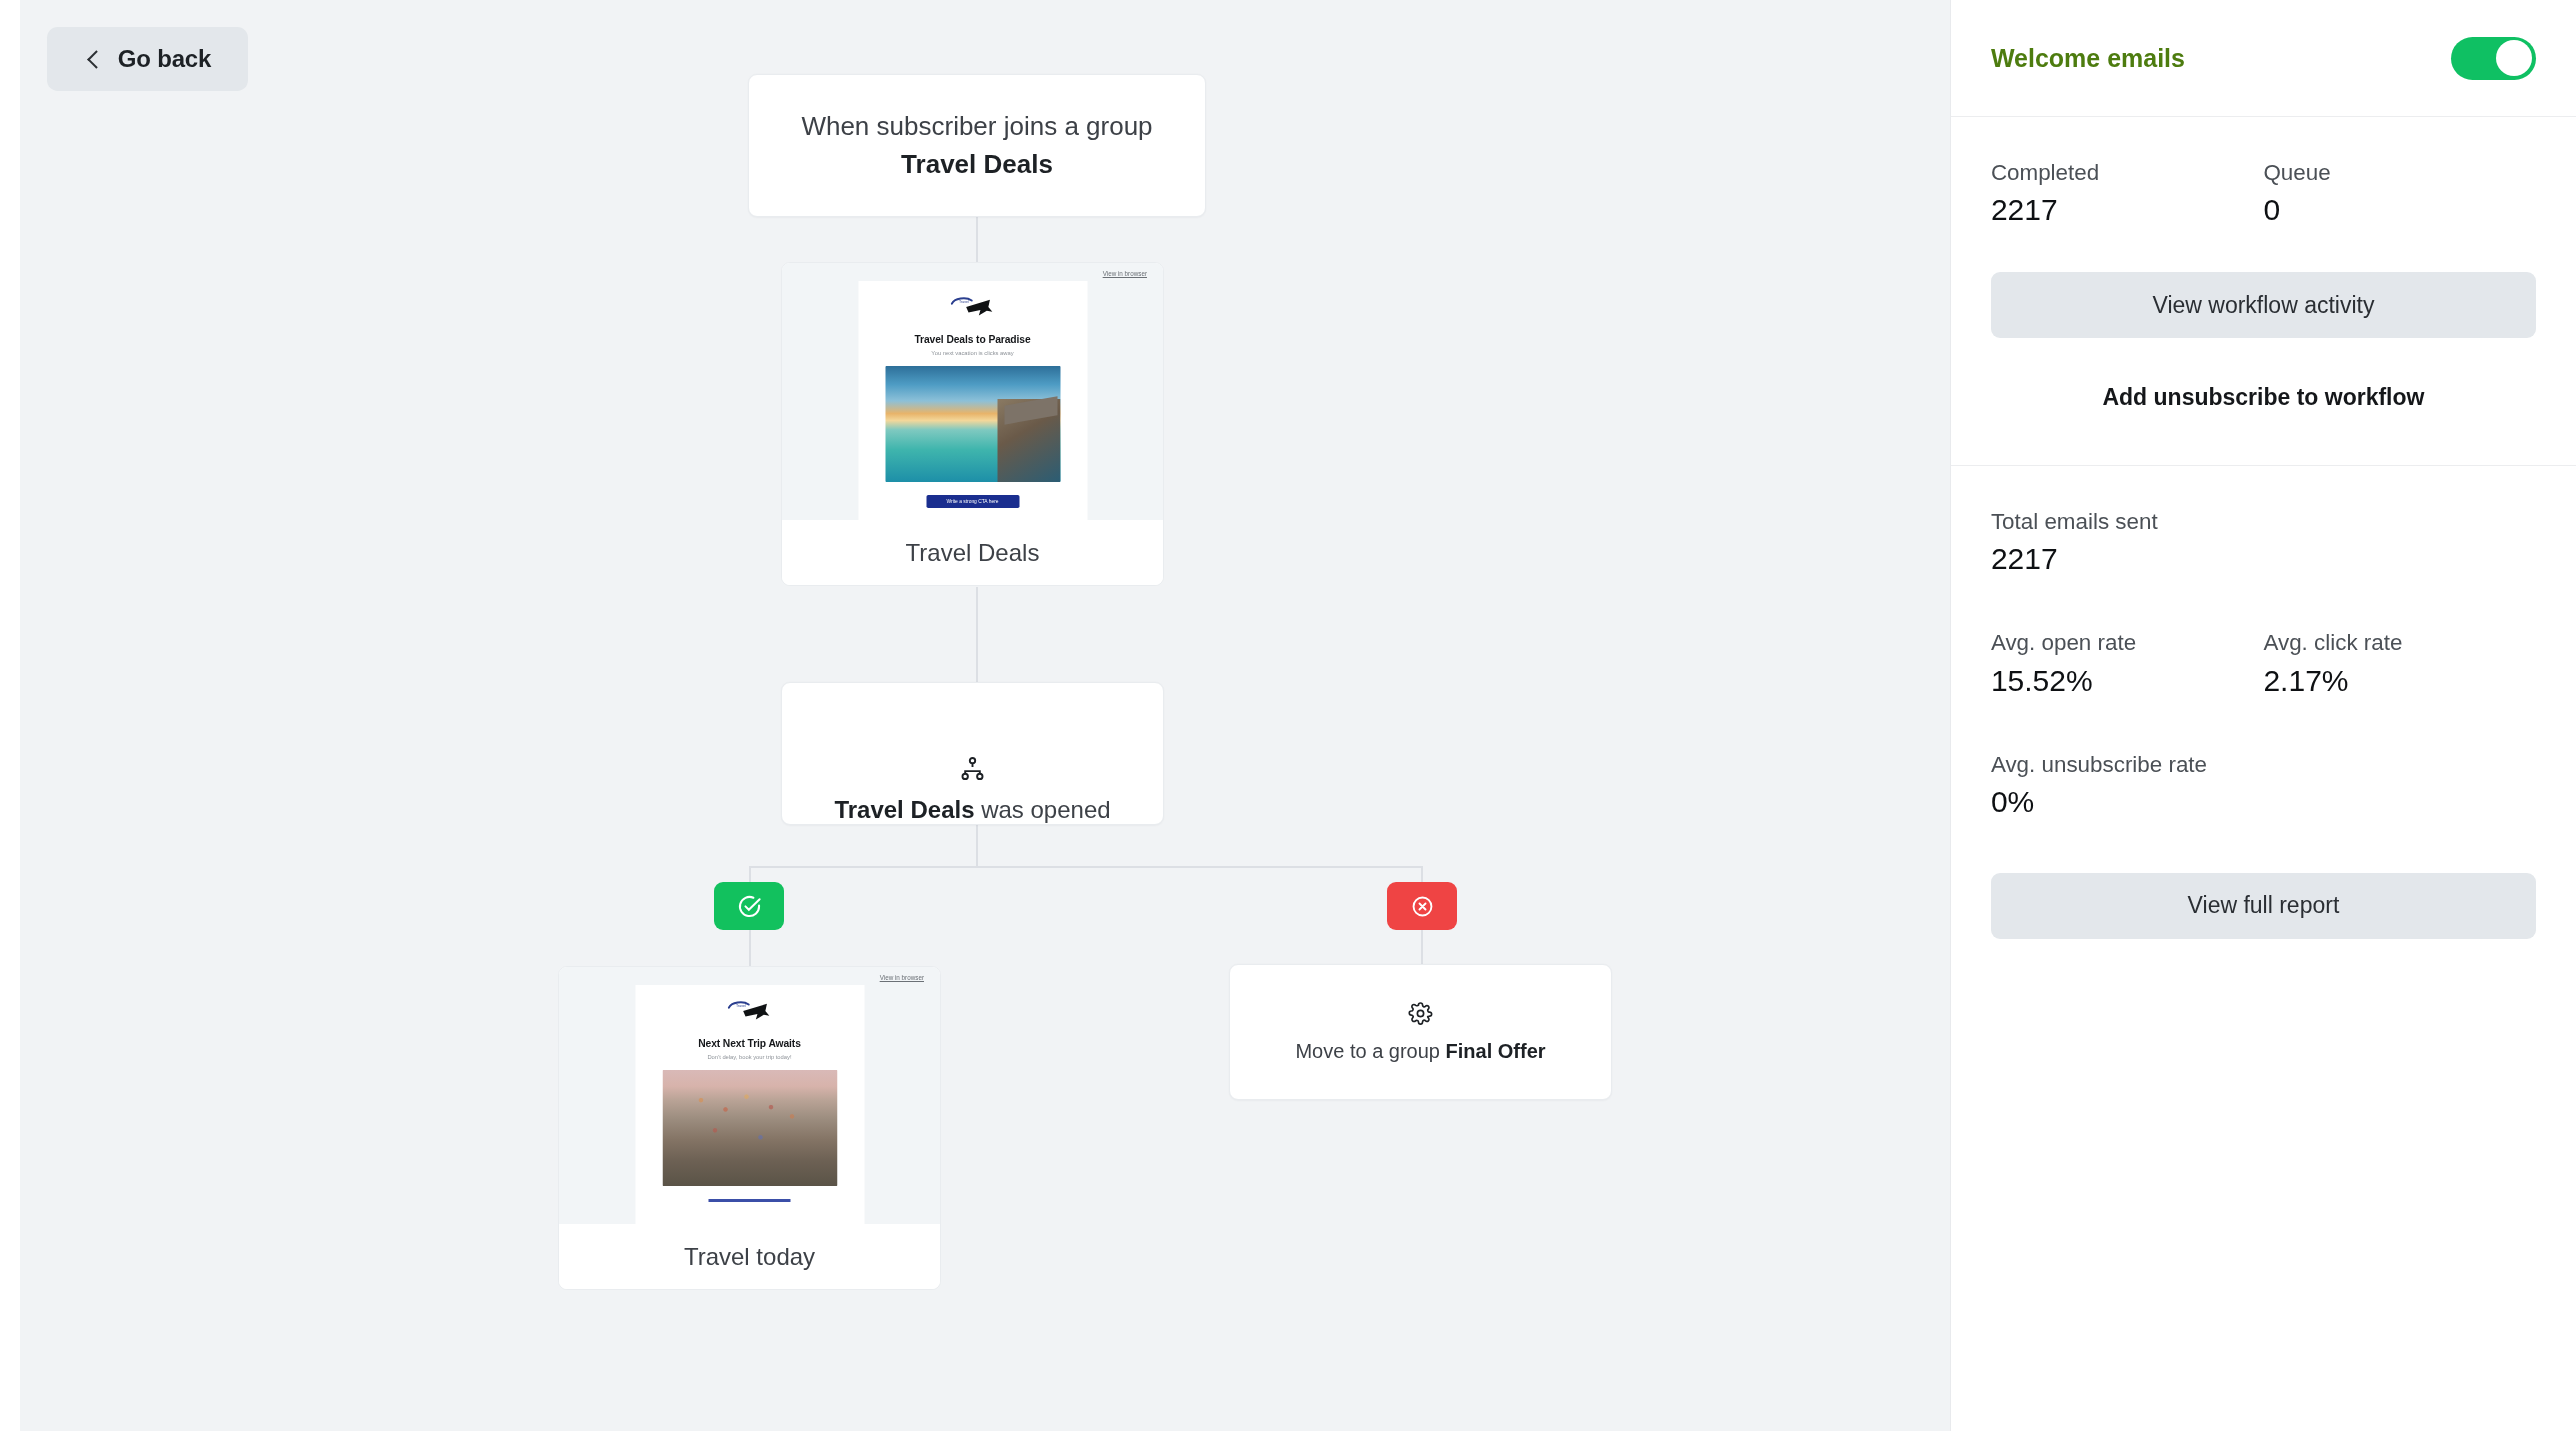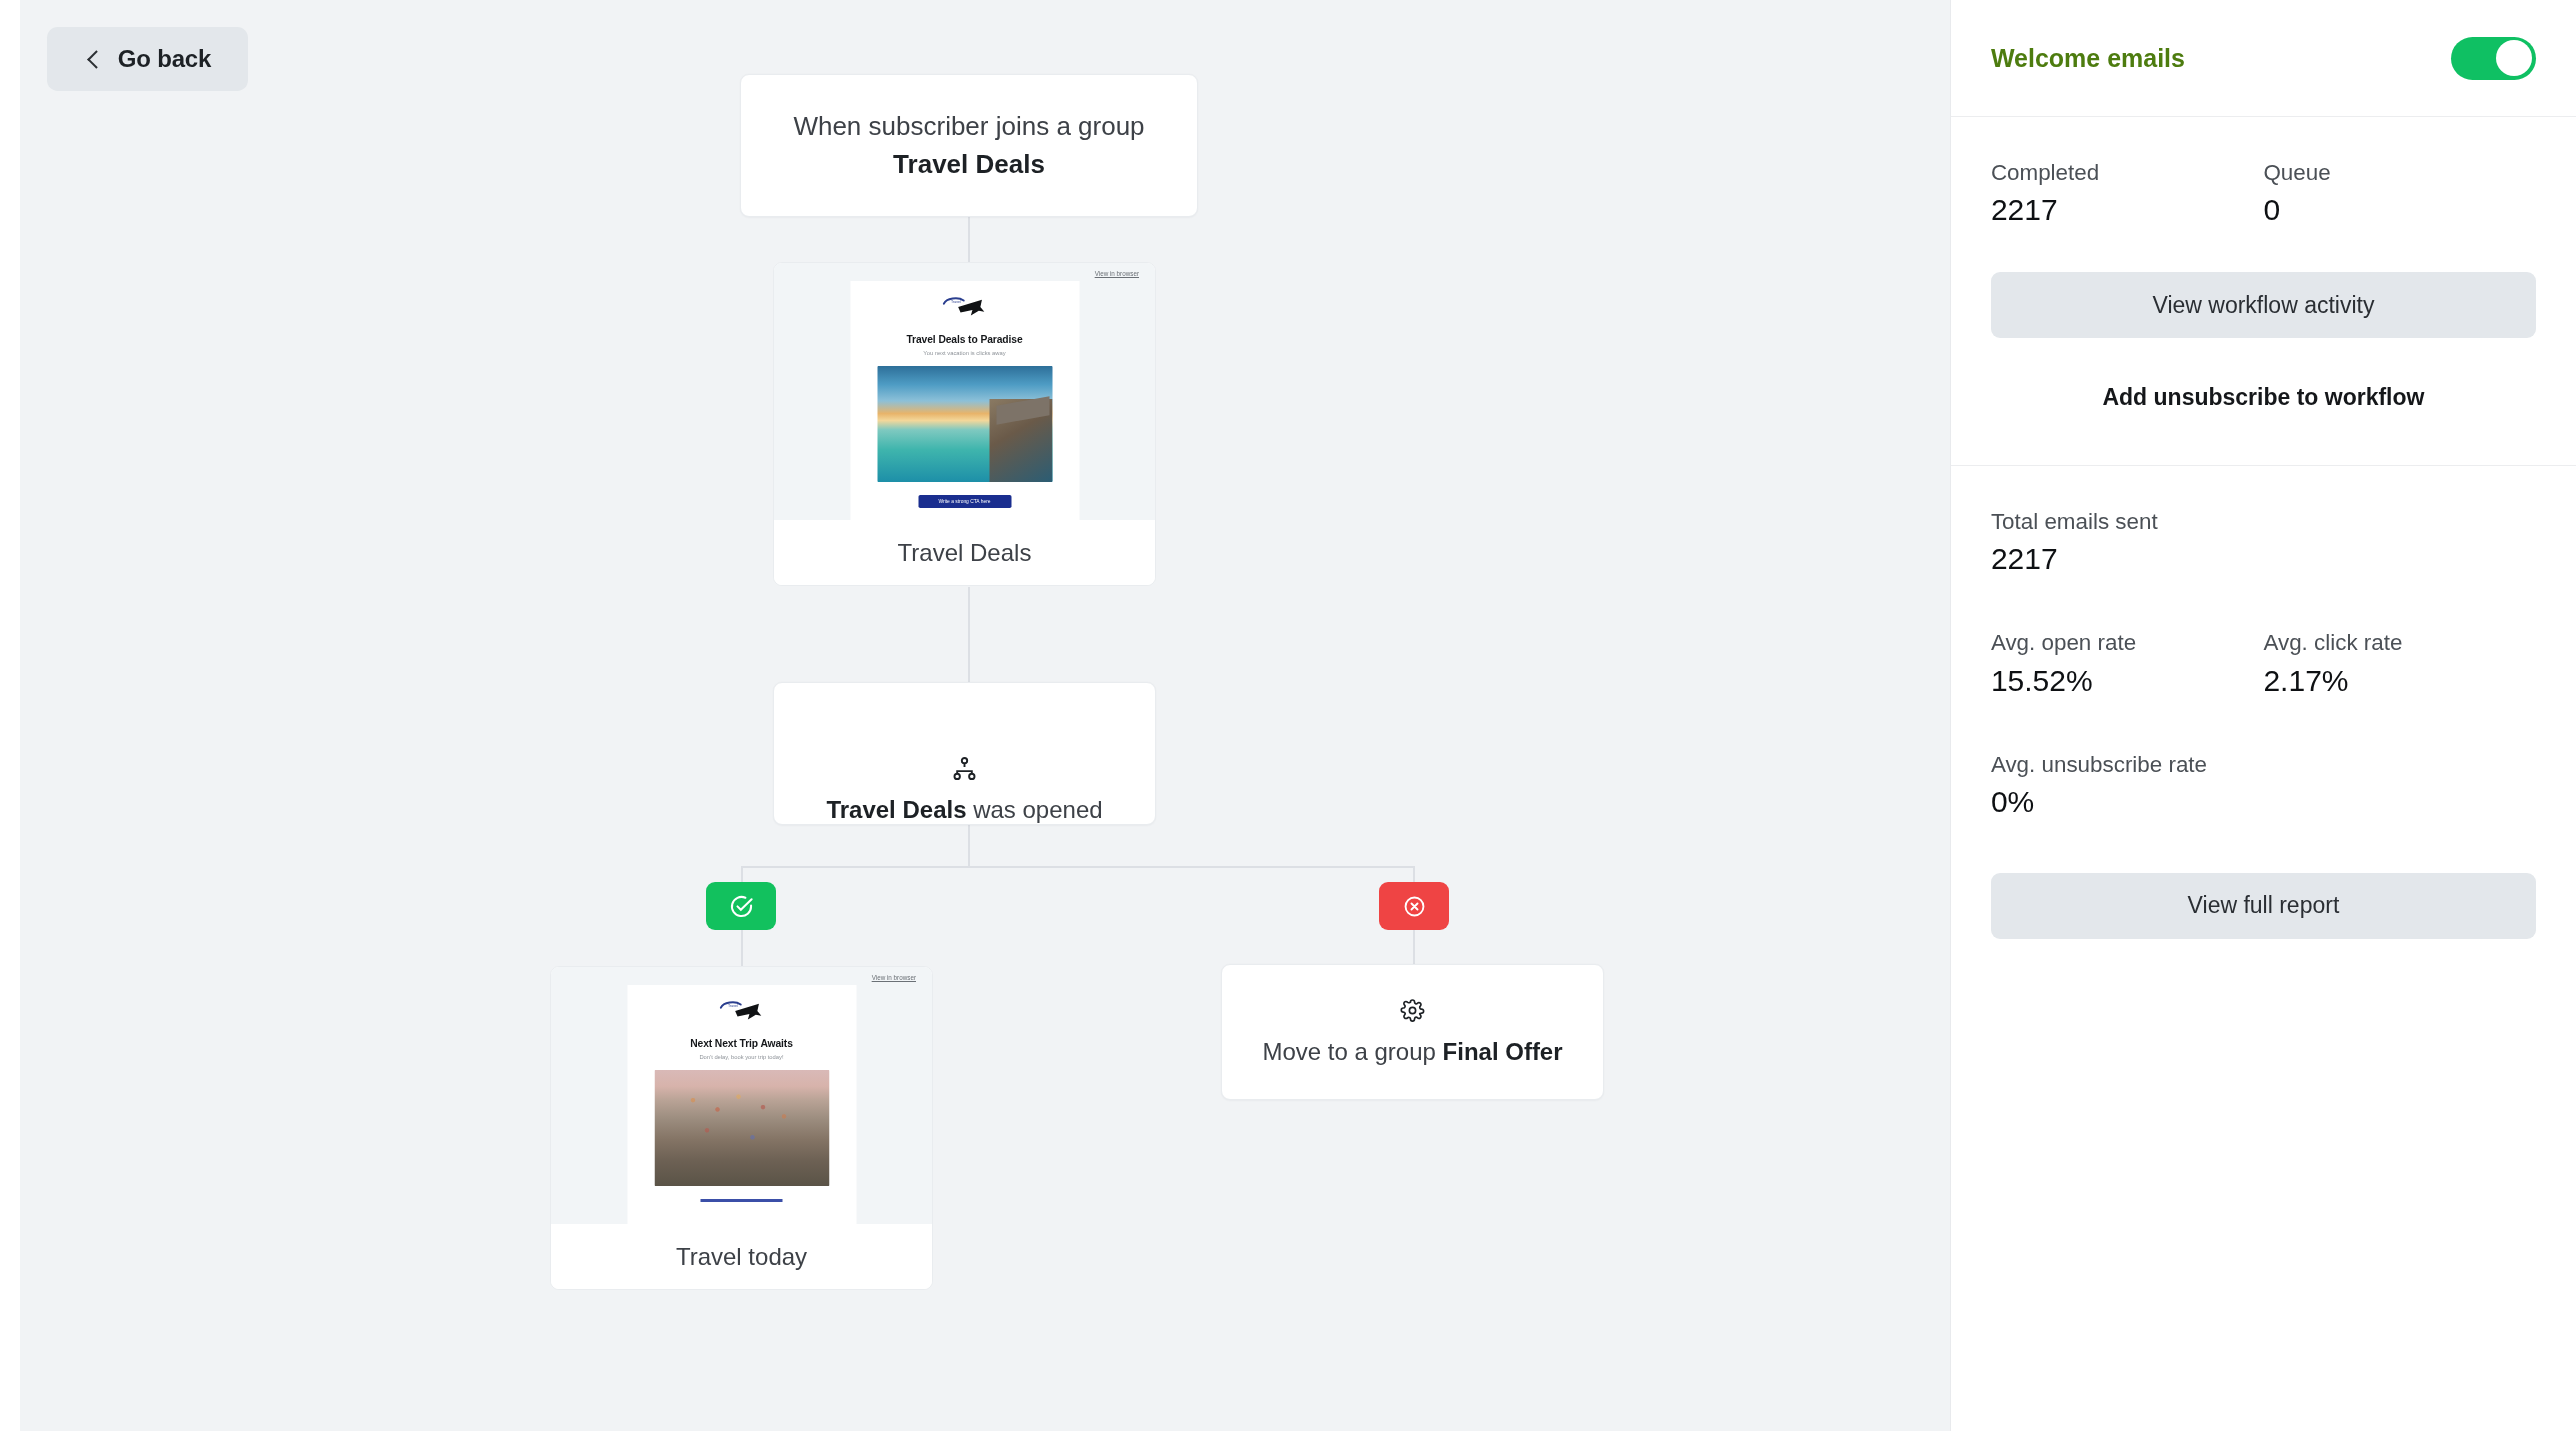--- a/index.html
+++ b/index.html
@@ -61,21 +61,21 @@
   .go-back .lbl {
     font-size: 24px;
     font-weight: 700;
     color: #1d2125;
     letter-spacing: -0.2px;
   }
 
   
   .flow {
     position: absolute;
-    left: 0; top: 0;
+    left: 8px; top: 0;
     width: 2248px;
     height: 1431px;
   }
 
   .edge {
     position: absolute;
     background: #dcdfe4;
   }
   .edge.v { width: 1.8px; }
   .edge.h { height: 1.8px; }
@@ -252,21 +252,21 @@
     top: 964px;
     width: 383px;
     height: 136px;
     display: flex;
     flex-direction: column;
     align-items: center;
     justify-content: center;
     gap: 14.3px;
   }
   .node-action .atext {
-    font-size: 24px;
+    font-size: 20px;
     color: #3d4147;
   }
   .node-action .atext b { color: #1d2125; font-weight: 700; }
 
   
   .badge {
     position: absolute;
     width: 70px;
     height: 48px;
     border-radius: 9px;

